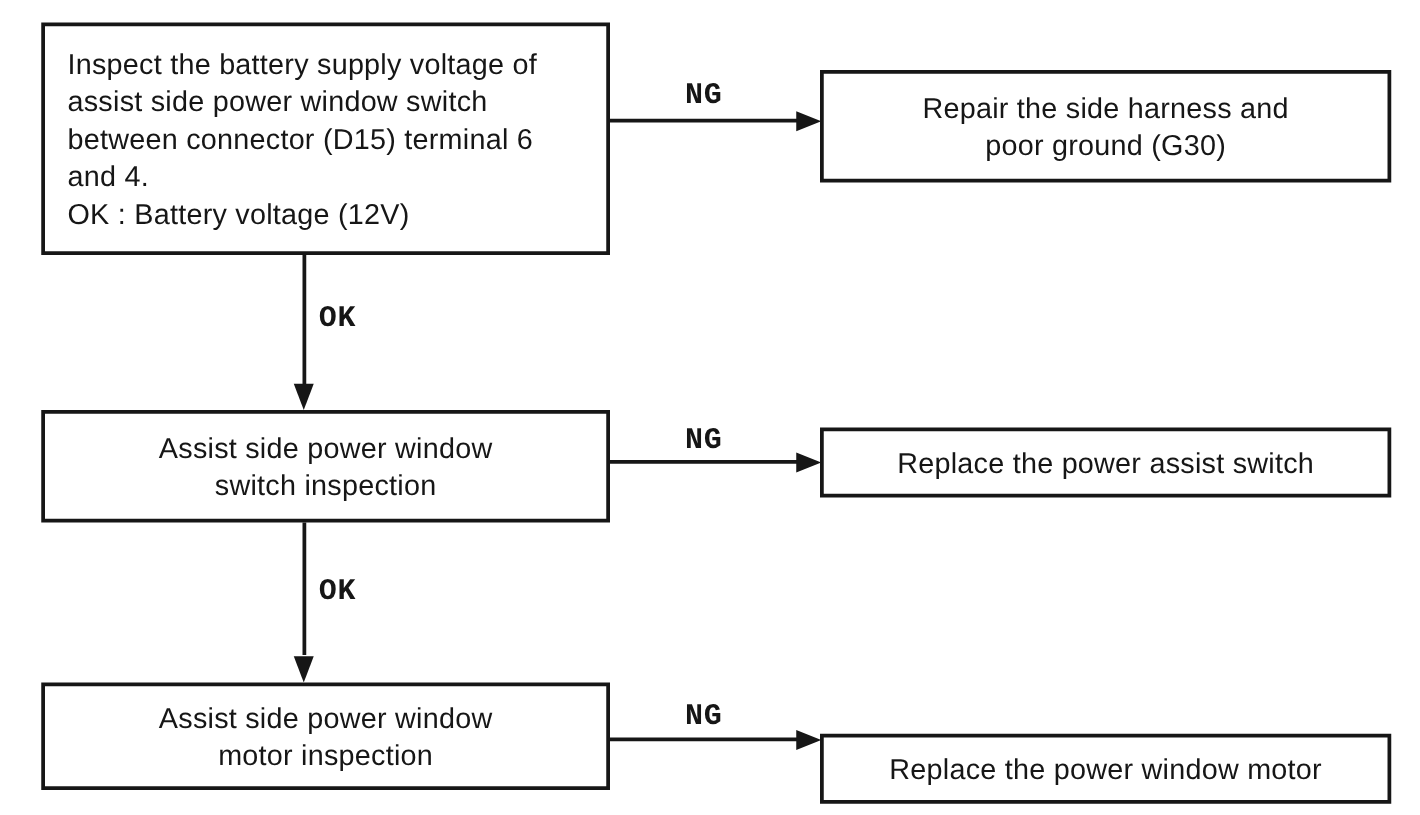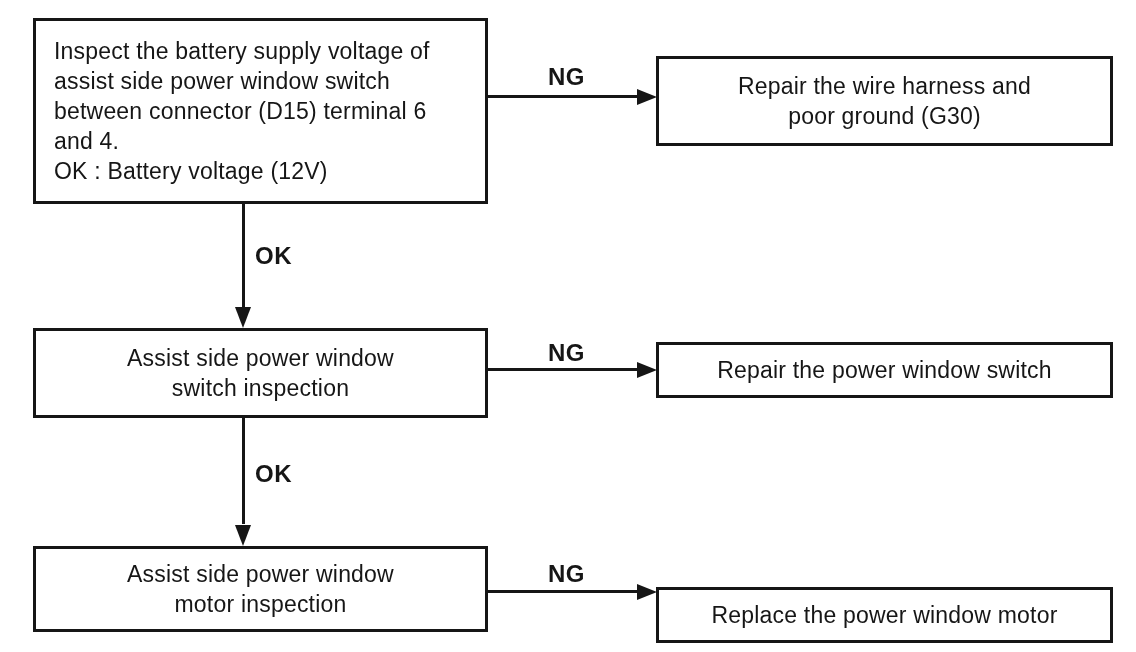--- a/index.html
+++ b/index.html
@@ -41,20 +41,21 @@
   .node.align-center { justify-content: center; }
   .node.align-center .node-text { text-align: center; }
 
   .edge-label {
     position: absolute;
     font-weight: bold;
     font-size: 24px;
     line-height: 28px;
     letter-spacing: 0.5px;
     color: var(--ink);
+    font-family: Liberation Mono, monospace;
   }
   .shaft-h {
     position: absolute;
     height: 3px;
     background: var(--ink);
   }
   .shaft-v {
     position: absolute;
     width: 3px;
     background: var(--ink);
@@ -85,39 +86,39 @@
 between connector (D15) terminal 6
 and 4.
 OK : Battery voltage (12V)</div>
   </div>
 
   <div class="edge-label" style="left:548px; top:63px;">NG</div>
   <div class="shaft-h" style="left:488px; top:95px; width:150px;"></div>
   <div class="head-right" style="left:637px; top:89px;"></div>
 
   <div class="node align-center" style="left:656px; top:56px; width:457px; height:90px;">
-    <div class="node-text">Repair the wire harness and
+    <div class="node-text">Repair the side harness and
 poor ground (G30)</div>
   </div>
 
   <div class="edge-label" style="left:255px; top:242px;">OK</div>
   <div class="shaft-v" style="left:242px; top:204px; height:104px;"></div>
   <div class="head-down" style="left:235px; top:307px;"></div>
 
   <div class="node align-center" style="left:33px; top:328px; width:455px; height:90px;">
     <div class="node-text">Assist side power window
 switch inspection</div>
   </div>
 
   <div class="edge-label" style="left:548px; top:339px;">NG</div>
   <div class="shaft-h" style="left:488px; top:368px; width:150px;"></div>
   <div class="head-right" style="left:637px; top:362px;"></div>
 
   <div class="node align-center" style="left:656px; top:342px; width:457px; height:56px;">
-    <div class="node-text">Repair the power window switch</div>
+    <div class="node-text">Replace the power assist switch</div>
   </div>
 
   <div class="edge-label" style="left:255px; top:460px;">OK</div>
   <div class="shaft-v" style="left:242px; top:418px; height:106px;"></div>
   <div class="head-down" style="left:235px; top:525px;"></div>
 
   <div class="node align-center" style="left:33px; top:546px; width:455px; height:86px;">
     <div class="node-text">Assist side power window
 motor inspection</div>
   </div>

